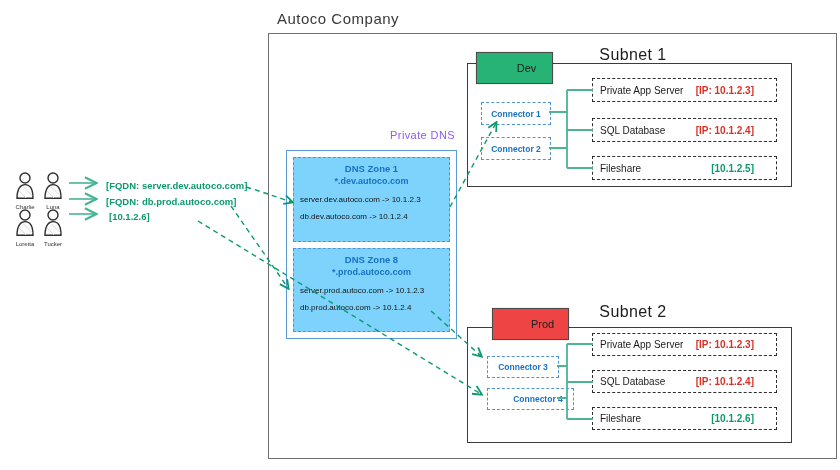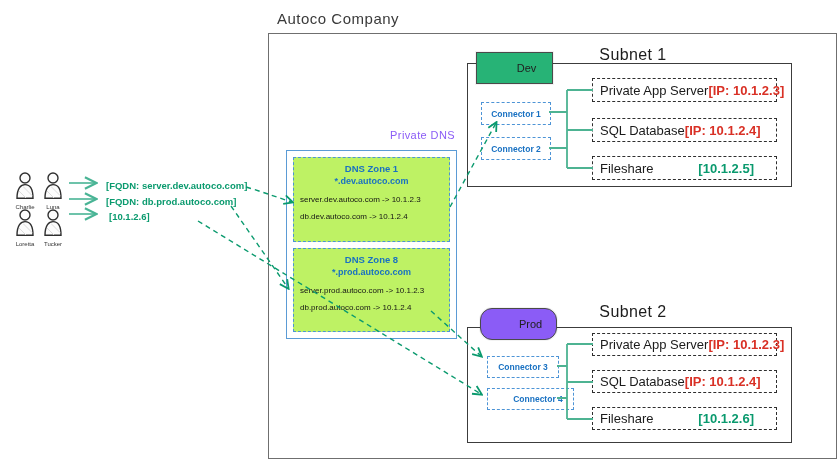--- a/index.html
+++ b/index.html
@@ -7,28 +7,28 @@
           font-family:"Liberation Sans",sans-serif;color:#1d1d1d;}
   .abs{position:absolute;}
   #diagram-title{font-size:15px;color:#3a3a3a;letter-spacing:.5px;}
   .company-box{border:1.4px solid #6f6f6f;background:transparent;}
   .subnet-box{border:1.6px solid #3c3c3c;background:transparent;}
   .subnet-label{font-size:16px;color:#1d1d1d;text-align:center;letter-spacing:.4px;}
   .env-box{display:flex;align-items:center;justify-content:center;font-size:11px;color:#212121;
            border:1.6px solid #4a4a4a;box-shadow:0 0 0 1px rgba(0,0,0,.05);padding-left:24px;}
   .dns-outer{border:1.6px solid #5b9bd5;background:transparent;}
   .dns-title{font-size:11px;color:#8b5cf6;text-align:right;letter-spacing:.4px;}
-  .zone-box{border:1.3px dashed #4d94d6;background:#bef264;}
+  .zone-box{border:1.3px dashed #4d94d6;background:#7dd3fc;}
   .zone-name{font-size:9.5px;color:#1971c2;font-weight:bold;text-align:center;}
   .zone-wild{font-size:9px;color:#1971c2;font-weight:bold;text-align:center;}
   .zone-record{font-size:8px;color:#141414;padding-left:6px;white-space:nowrap;}
   .connector{border:1.3px dashed #4d94d6;background:#fff;color:#1971c2;display:flex;
              align-items:center;justify-content:center;font-size:8.5px;font-weight:bold;}
   .service{border:1.4px dashed #2e2e2e;background:#fff;display:flex;align-items:center;
-           justify-content:space-between;font-size:13px;color:#1b1b1b;
+           justify-content:space-between;font-size:10px;color:#1b1b1b;
            padding:0 22px 0 7px;box-sizing:border-box;}
   .service .svc-name{white-space:nowrap;}
   .ip{font-weight:bold;white-space:nowrap;}
   .ip-red{color:#d93025;}
   .ip-green{color:#0a9a6e;}
   .request-label{font-size:9.5px;font-weight:bold;color:#0a9a6e;white-space:nowrap;}
   .user{width:28px;text-align:center;}
   .user .uname{font-size:6px;color:#333;margin-top:1px;white-space:nowrap;}
   svg.layer{position:absolute;left:0;top:0;pointer-events:none;}
 </style>
@@ -110,21 +110,21 @@
     <span class="svc-name">SQL Database</span>
     <span class="ip ip-red">[IP: 10.1.2.4]</span>
   </div>
   <div class="abs service" style="left:592px;top:156px;width:185px;height:24px;">
     <span class="svc-name">Fileshare</span>
     <span class="ip ip-green">[10.1.2.5]</span>
   </div>
 
   <div class="abs subnet-label" style="left:573px;top:303px;width:120px;">Subnet 2</div>
   <div class="abs subnet-box" style="left:467px;top:327px;width:323px;height:114px;"></div>
-  <div class="abs env-box" style="left:480px;top:308px;width:51px;height:30px;background:#8b5cf6;border-radius:12px;">Prod</div>
+  <div class="abs env-box" style="left:492px;top:308px;width:51px;height:30px;background:#ef4444;">Prod</div>
 
   <div class="abs connector" style="left:487px;top:356px;width:70px;height:20px;">Connector 3</div>
   <div class="abs connector" style="left:487px;top:388px;width:70px;height:20px;padding-left:15px;">Connector 4</div>
 
   <div class="abs service" style="left:592px;top:333px;width:185px;height:23px;">
     <span class="svc-name">Private App Server</span>
     <span class="ip ip-red">[IP: 10.1.2.3]</span>
   </div>
   <div class="abs service" style="left:592px;top:370px;width:185px;height:23px;">
     <span class="svc-name">SQL Database</span>

